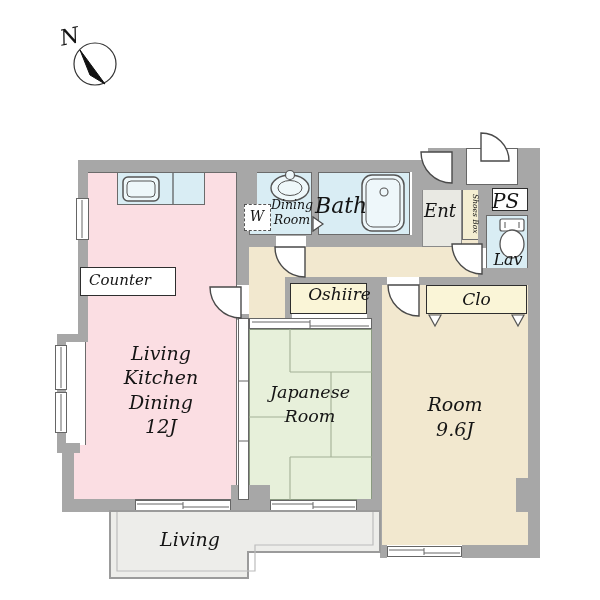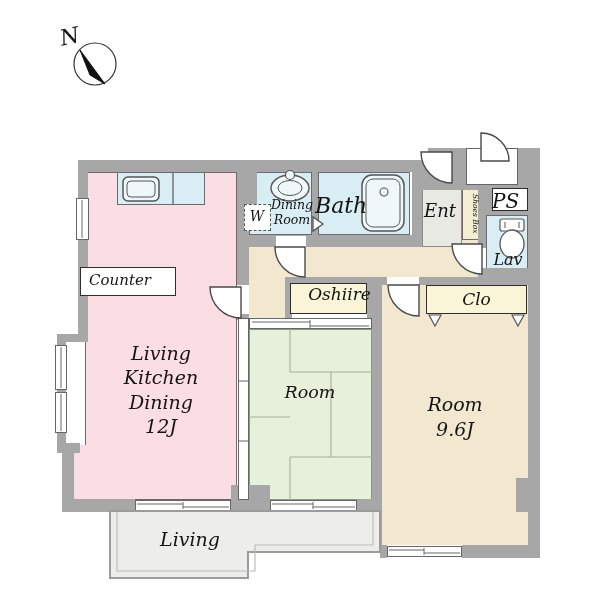--- a/index.html
+++ b/index.html
@@ -202,20 +202,21 @@
   <div class="lbl" style="left:426px;top:289px;width:101px;font-size:17px;">Clo</div>
 
   <div class="lbl" style="left:101px;top:341px;width:120px;font-size:19px;line-height:1.28;">
     <div>Living</div>
     <div>Kitchen</div>
     <div>Dining</div>
     <div>12J</div>
   </div>
 
   <div class="lbl" style="left:254px;top:381px;width:112px;font-size:17.5px;line-height:1.36;">
+    <div>Japanese</div>
     <div>Room</div>
   </div>
 
   <div class="lbl" style="left:405px;top:392px;width:100px;font-size:19px;line-height:1.32;">
     <div>Room</div>
     <div>9.6J</div>
   </div>
 
   <div class="lbl" style="left:112px;top:528px;width:156px;font-size:19px;">Living</div>
 

